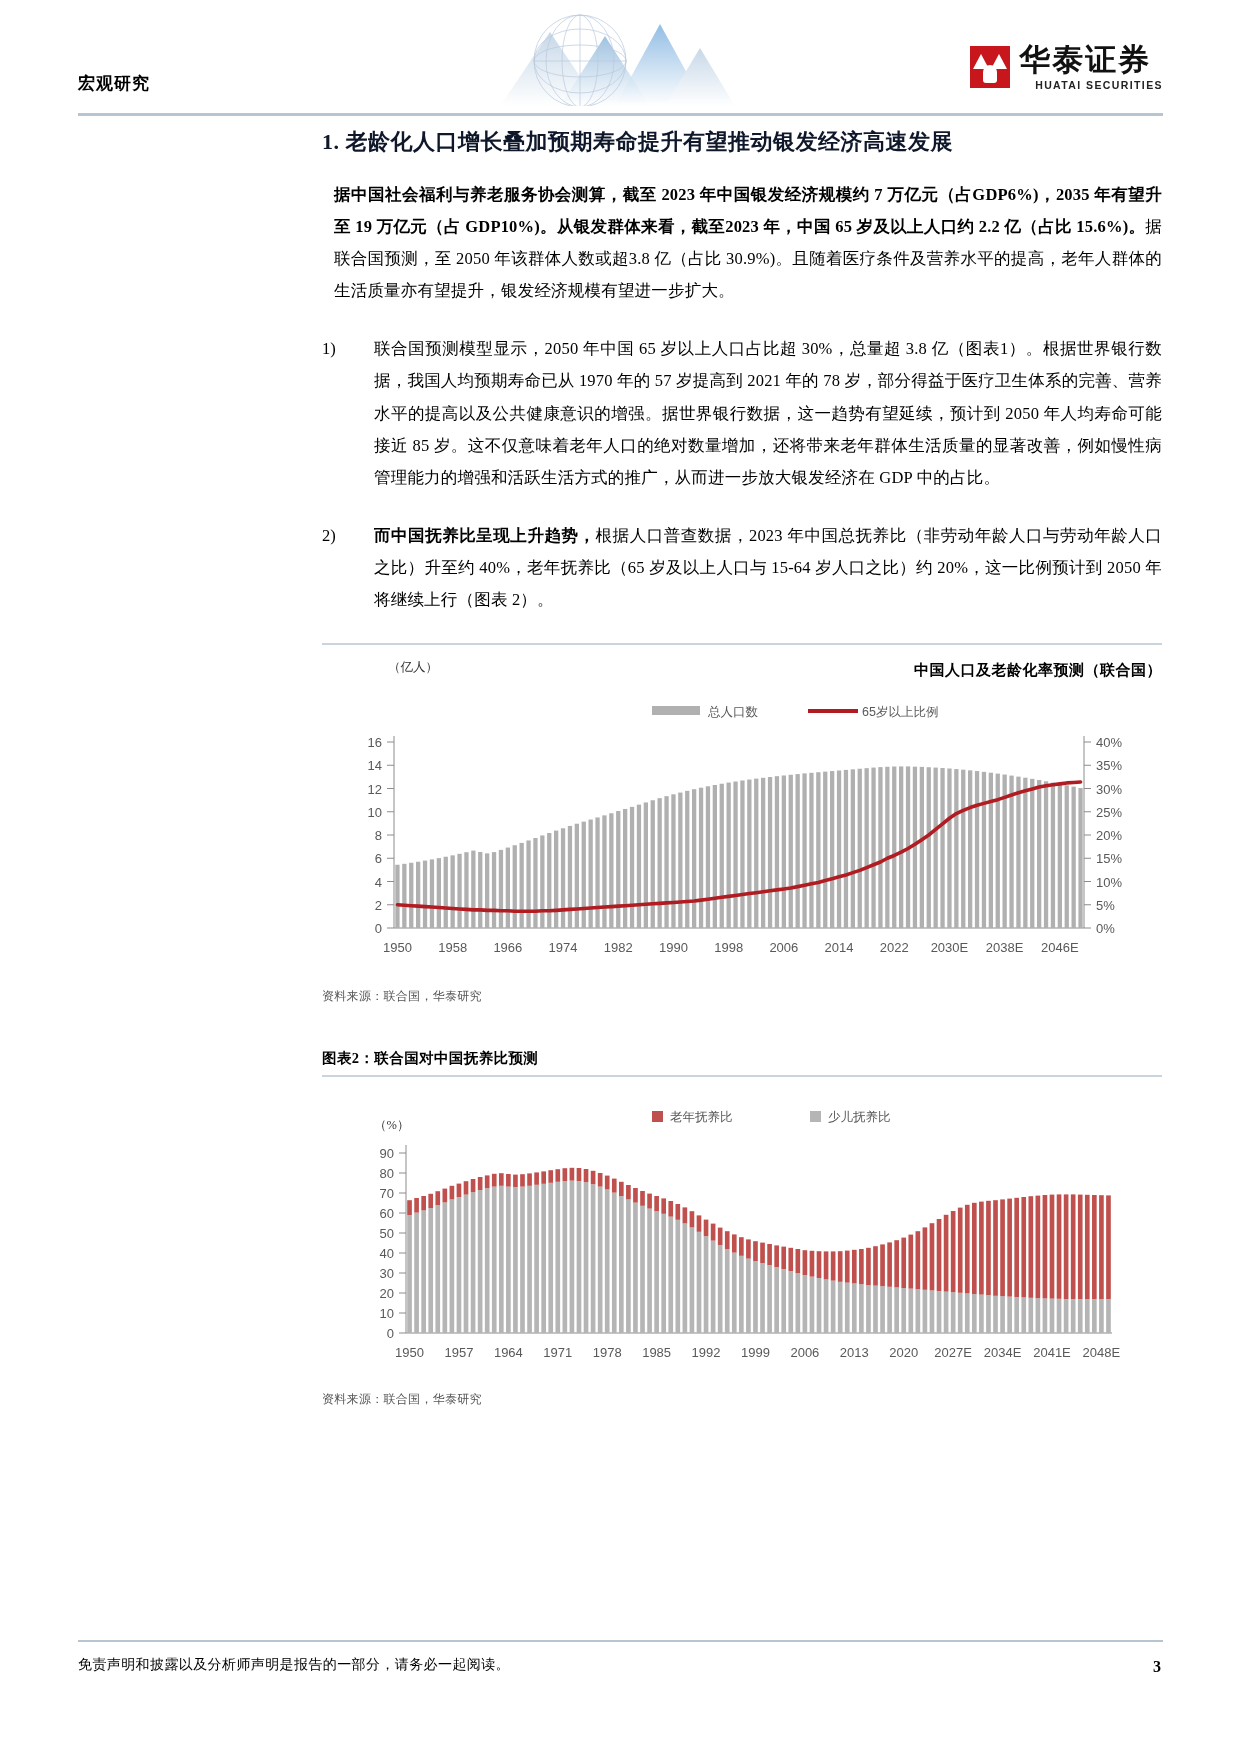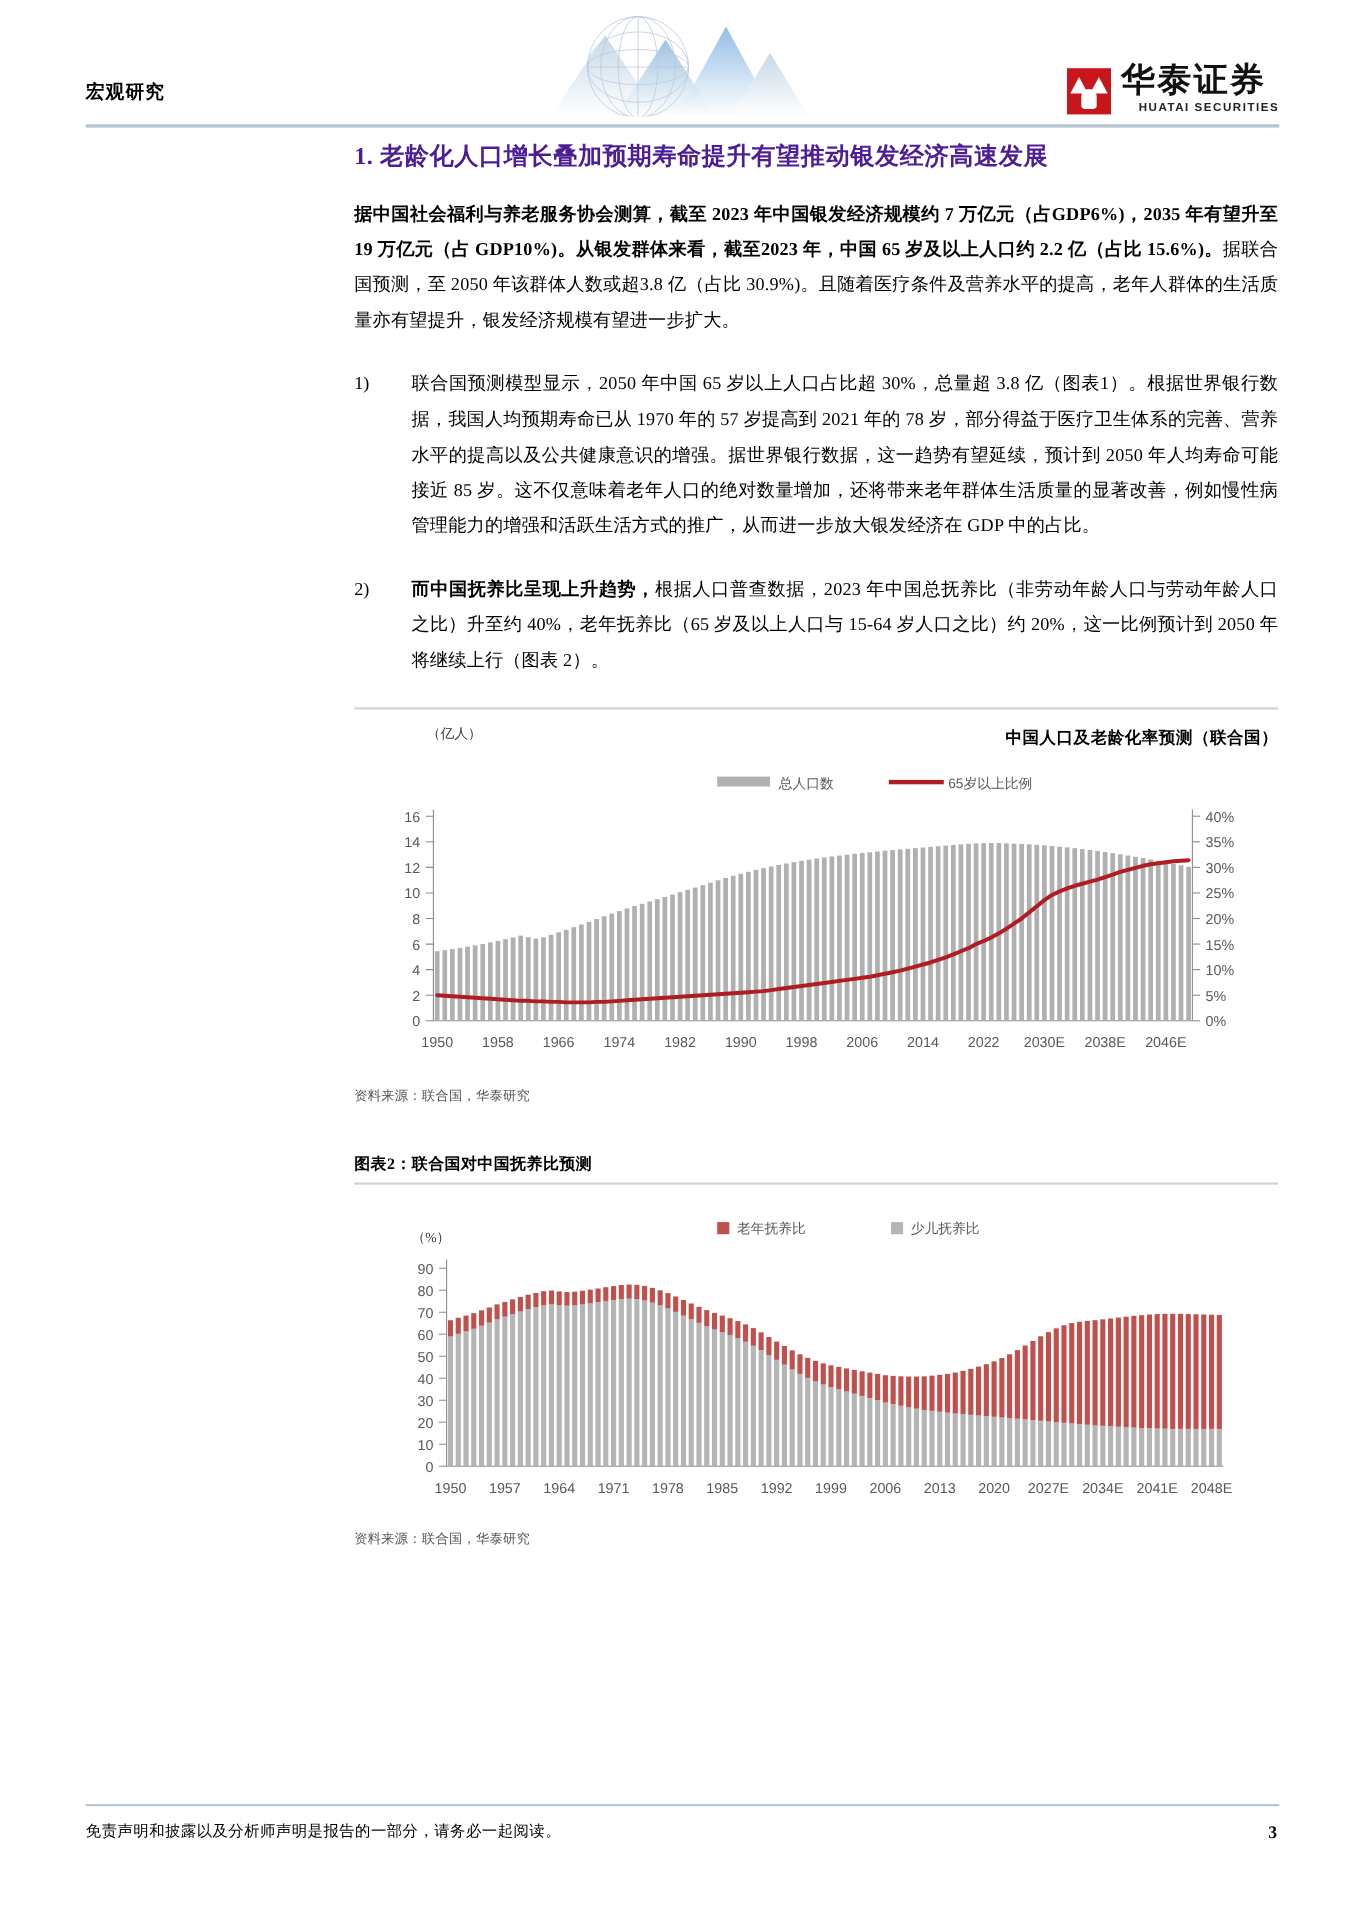--- a/index.html
+++ b/index.html
@@ -19,21 +19,21 @@
   .hdr-label {
     position:absolute; left:78px; top:72px;
     font-size:17px; font-weight:700; letter-spacing:1px;
     font-family:"Liberation Serif", serif;
   }
   .hdr-deco { position:absolute; left:430px; top:14px; width:330px; height:92px; overflow:hidden; }
   .hdr-rule {
     position:absolute; left:78px; right:78px; top:113px; height:3px;
     background:#b7c4d2;
   }
-  .logo { position:absolute; right:78px; top:57px; display:flex; align-items:flex-end; gap:9px; }
+  .logo { position:absolute; right:78px; top:44px; display:flex; align-items:center; gap:9px; }
   .logo-mark {
     width:40px; height:42px; background:#c8161d; position:relative; flex:none;
   }
   .logo-mark:before, .logo-mark:after {
     content:""; position:absolute; top:8px; width:0; height:0;
     border-left:8px solid transparent; border-right:8px solid transparent;
     border-bottom:15px solid #fff;
   }
   .logo-mark:before { left:3px; }
   .logo-mark:after  { right:3px; }
@@ -47,26 +47,26 @@
     font-family:"Liberation Serif", serif; color:#111;
   }
   .logo-en {
     font-size:10.5px; letter-spacing:1.4px; margin-top:5px; color:#222;
     font-family:"Liberation Sans", sans-serif; font-weight:700;padding-left:16px;
   }
 
   
   .content { position:absolute; left:322px; top:128px; width:840px; }
   h1.sec-title {
-    font-size:22px; font-weight:700; color:#4c1d95; margin:0 0 22px 0;
+    font-size:22px; font-weight:700; color:#0f172a; margin:0 0 22px 0;
     letter-spacing:0.5px; line-height:1.3;
     font-family:"Liberation Serif", serif;
   }
   p.lead {
-    font-size:16.5px; line-height:1.95; margin:0 0 26px 0;
+    font-size:16.5px; line-height:1.95; margin:0 0 26px 12px;
     text-align:justify; font-weight:700; letter-spacing:0.2px;
   }
   p.lead .norm { font-weight:400; }
   .num-item { display:flex; gap:0; margin:0 0 26px 0; }
   .num-item .num {
     width:52px; flex:none; font-size:16.5px; line-height:1.95;
   }
   .num-item .txt {
     flex:1; font-size:16.5px; line-height:1.95; text-align:justify;
     letter-spacing:0.2px;

